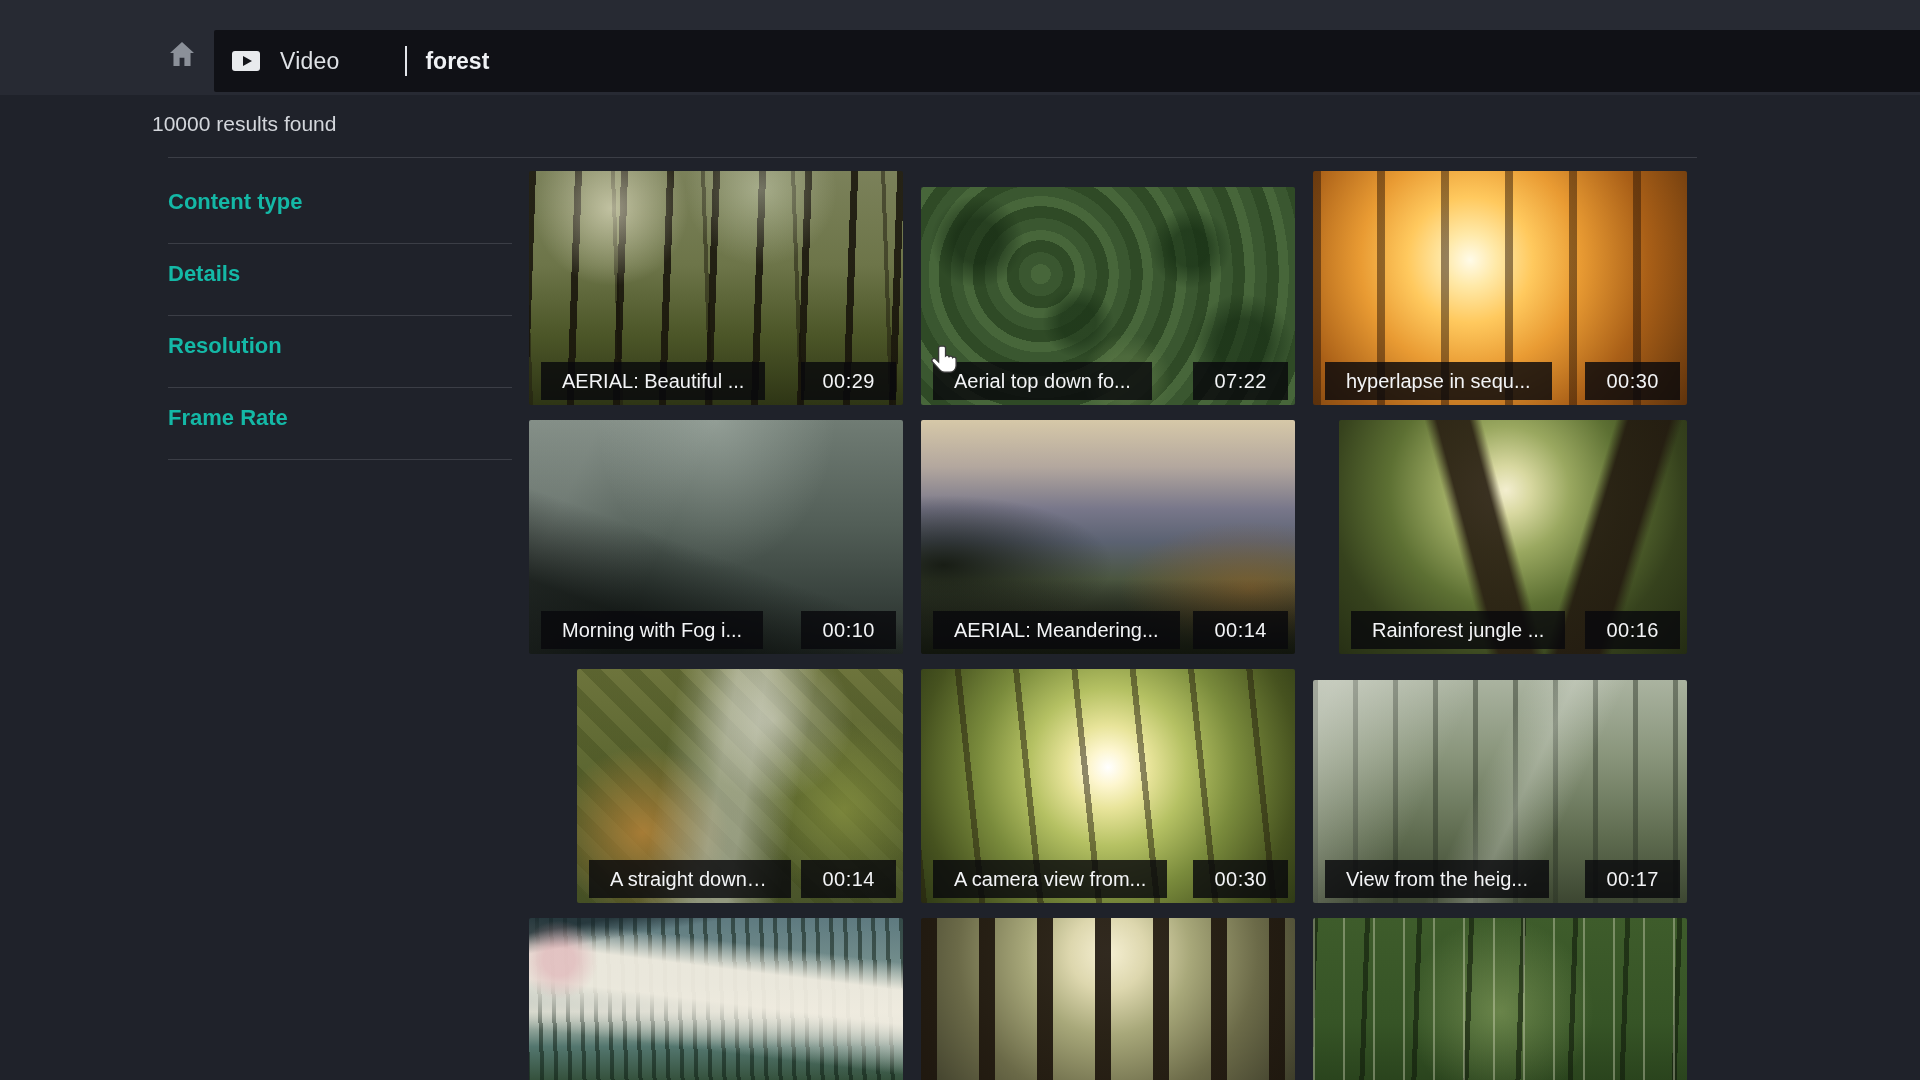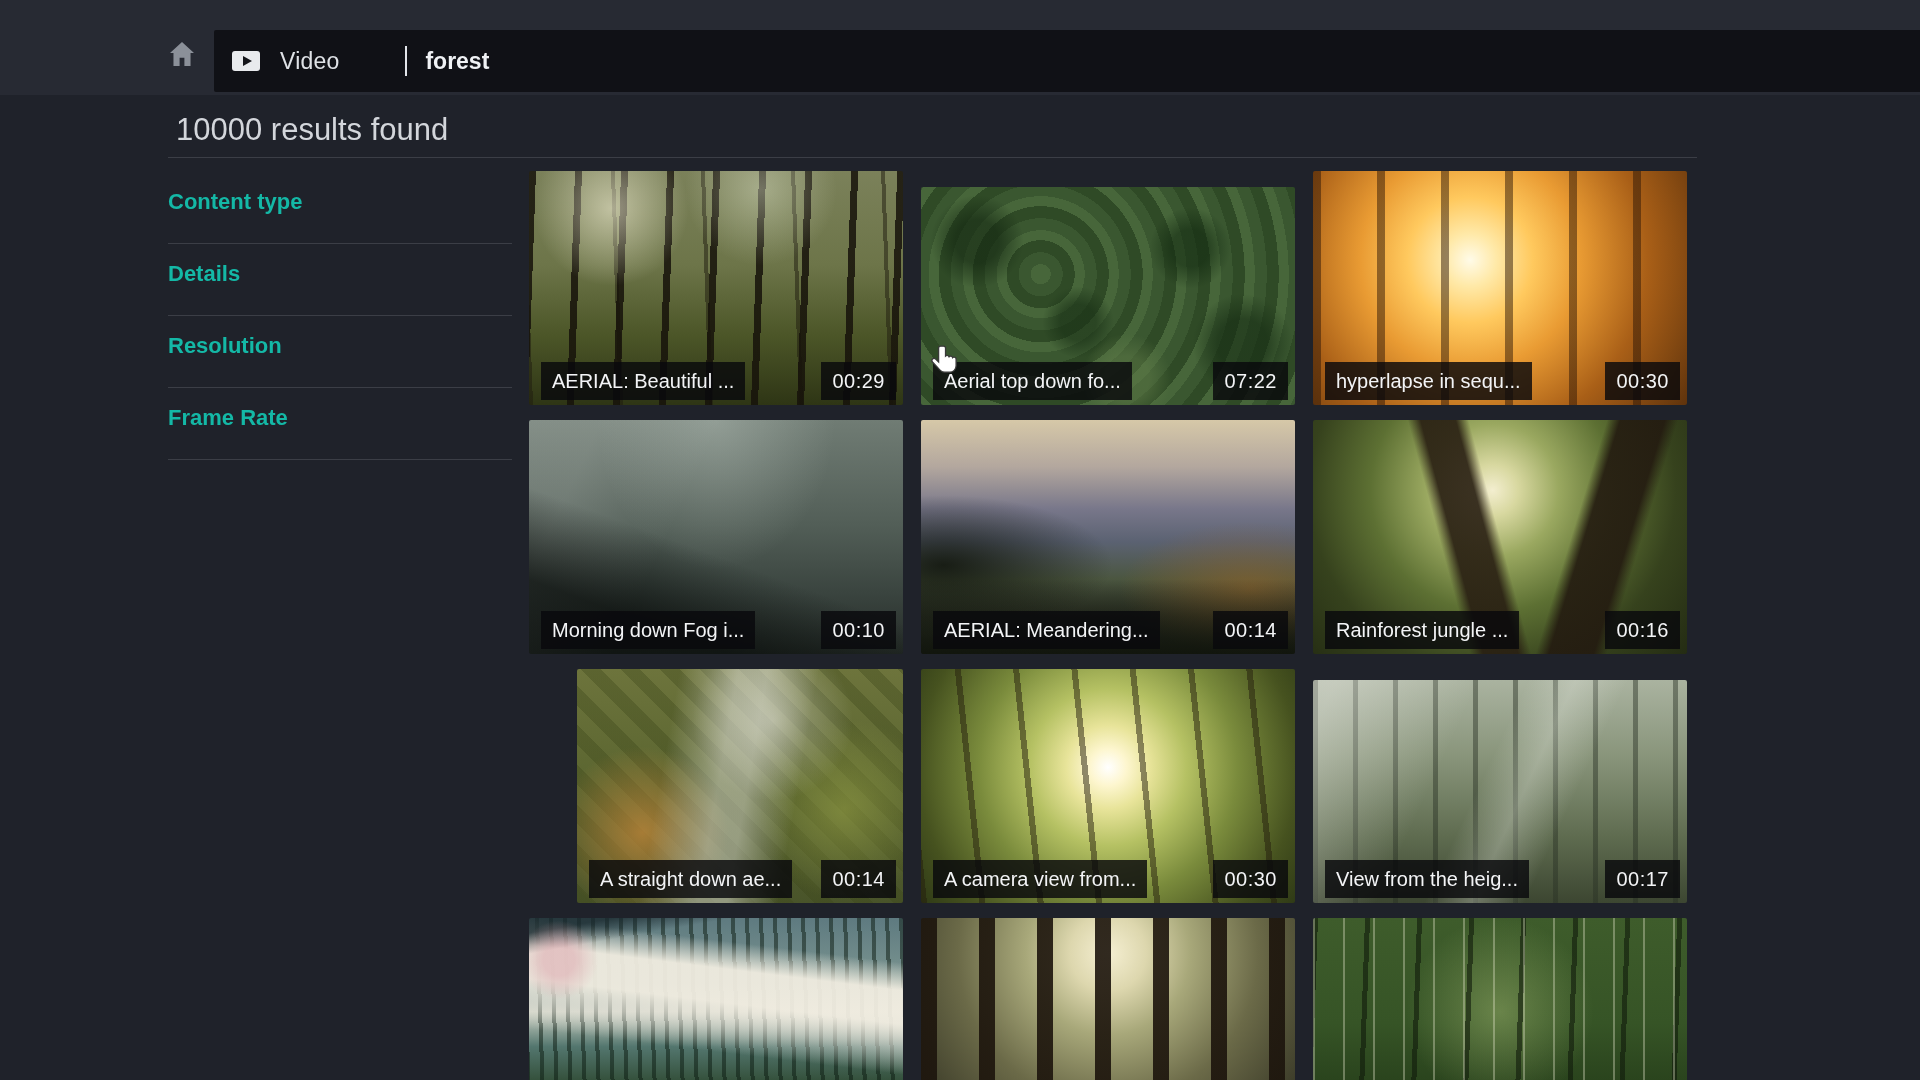--- a/index.html
+++ b/index.html
@@ -26,34 +26,34 @@
     background:var(--searchbar-bg);border-radius:2px;
     display:flex;align-items:center;
   }
   .cat-chip{margin-left:18px;width:28px;height:20px;background:#e8eaed;border-radius:3px;display:flex;align-items:center;justify-content:center;flex:0 0 auto;}
   .cat-chip .tri{width:0;height:0;border-left:9px solid #14151a;border-top:5px solid transparent;border-bottom:5px solid transparent;margin-left:2px;}
   .cat-label{margin-left:20px;font-size:23px;color:#dfe2e6;letter-spacing:.2px;}
   .caret{width:2px;height:30px;background:#e2e5ea;margin-left:66px;flex:0 0 auto;}
   .query{margin-left:18px;font-size:23px;font-weight:700;color:#f0f2f5;flex:1 1 auto;}
   .mag{position:absolute;right:26px;top:17px;width:30px;height:30px;cursor:pointer;}
   
-  .results{position:absolute;left:176px;top:112px;font-size:31px;color:var(--text-dim);}
+  .results{position:absolute;left:152px;top:112px;font-size:21px;color:var(--text-dim);}
   .results-divider{position:absolute;left:168px;top:157px;width:1529px;height:1px;background:var(--divider);}
   
   .filters{position:absolute;left:168px;top:170px;width:344px;}
   .filter-item{position:absolute;left:0;width:344px;font-size:22px;font-weight:700;color:#14b8a6;cursor:pointer;}
   .filter-divider{position:absolute;left:0;width:344px;height:1px;background:var(--divider);}
   
   .grid{
     position:absolute;left:529px;top:171px;
     display:grid;grid-template-columns:repeat(3,374px);grid-auto-rows:234px;gap:15px 18px;
   }
   .card{position:relative;border-radius:2px;overflow:hidden;cursor:pointer;background:#2c3322;}
   .cap{position:absolute;left:12px;right:7px;bottom:5px;display:flex;justify-content:space-between;align-items:flex-end;gap:10px;}
-  .cap-title,.cap-dur{background:var(--caption-bg);color:#f3f4f6;font-size:20px;line-height:1;padding:9px 11px;}
+  .cap-title,.cap-dur{background:var(--caption-bg);color:#f3f4f6;font-size:20px;line-height:1;padding:9px 21px;}
   .cap-title{white-space:nowrap;overflow:hidden;text-overflow:ellipsis;max-width:260px;}
   .cap-dur{flex:0 0 auto;letter-spacing:.5px;}
   
   .art-sunlit-forest{background:
     radial-gradient(circle at 22% 16%, rgba(255,250,225,.55) 0%, rgba(255,250,225,0) 22%),
     radial-gradient(circle at 62% 8%, rgba(235,240,215,.4) 0%, transparent 24%),
     repeating-linear-gradient(92deg, rgba(22,18,10,.85) 0 7px, rgba(0,0,0,0) 7px 46px),
     repeating-linear-gradient(88deg, rgba(30,26,14,.5) 0 4px, transparent 4px 90px),
     linear-gradient(180deg,#7b815a 0%,#6d7549 40%,#4c5628 70%,#2e3515 100%);}
   .art-aerial-canopy{background:
@@ -72,21 +72,21 @@
     linear-gradient(115deg, rgba(225,230,225,.18) 15%, transparent 40%),
     linear-gradient(180deg,#707c74 0%,#525e57 45%,#39433e 75%,#252c28 100%);}
   .art-mountain-valley{background:
     linear-gradient(0deg, rgba(16,20,12,.9) 0%, rgba(16,20,12,.55) 12%, transparent 32%),
     radial-gradient(ellipse at 88% 72%, rgba(150,100,40,.6) 0%, transparent 28%),
     radial-gradient(ellipse at 6% 62%, rgba(14,18,10,.85) 0%, transparent 34%),
     linear-gradient(180deg,#d6c8a8 0%,#b3a79e 20%,#78778a 38%,#5b6272 52%,#4b5640 68%,#2e3326 84%,#20241a 100%);}
   .art-canopy-lookup{background:
     linear-gradient(75deg, transparent 36%, rgba(40,30,18,.9) 39% 47%, transparent 50%),
     linear-gradient(107deg, transparent 66%, rgba(35,26,16,.9) 69% 79%, transparent 82%),
-    radial-gradient(circle at 48% 30%, #f3eecf 0%, #d8d8a0 10%, #9aa860 26%, #5d7033 48%, #36421d 72%, #242c13 100%);}
+    radial-gradient(circle at 48% 30%, #f3eecf 0%, #d8d8a0 10%, #9aa860 26%, #5d7033 48%, #36421d 72%, #242c13 100%); margin-left: 26px;}
   .art-autumn-aerial{background:
     linear-gradient(100deg, transparent 28%, rgba(235,235,230,.45) 44% 52%, transparent 66%),
     radial-gradient(circle at 20% 70%, rgba(205,140,60,.7) 0%, transparent 28%),
     radial-gradient(circle at 60% 22%, rgba(225,225,215,.5) 0%, transparent 30%),
     radial-gradient(circle at 82% 60%, rgba(150,160,70,.6) 0%, transparent 30%),
     repeating-linear-gradient(45deg, rgba(60,70,25,.35) 0 14px, transparent 14px 28px),
     linear-gradient(180deg,#6d743c 0%,#5a6530 50%,#49542a 100%); margin-left: 48px;}
   .art-sunflare-lookup{background:
     repeating-linear-gradient(84deg, rgba(35,28,12,.5) 0 6px, transparent 6px 58px),
     radial-gradient(circle at 50% 42%, #ffffff 0%, #fdf6cf 8%, #e8e49a 18%, #b5c163 34%, #7a8b3c 56%, #46521f 82%, #2f3a16 100%);}
@@ -165,21 +165,21 @@
         </div>
       </div>
       <div class="card art-sun-hyperlapse">
         <div class="cap">
           <div class="cap-title">hyperlapse in sequ...</div>
           <div class="cap-dur">00:30</div>
         </div>
       </div>
       <div class="card art-foggy-fern">
         <div class="cap">
-          <div class="cap-title">Morning down Fog i...</div>
+          <div class="cap-title">Morning with Fog i...</div>
           <div class="cap-dur">00:10</div>
         </div>
       </div>
       <div class="card art-mountain-valley">
         <div class="cap">
           <div class="cap-title">AERIAL: Meandering...</div>
           <div class="cap-dur">00:14</div>
         </div>
       </div>
       <div class="card art-canopy-lookup">

